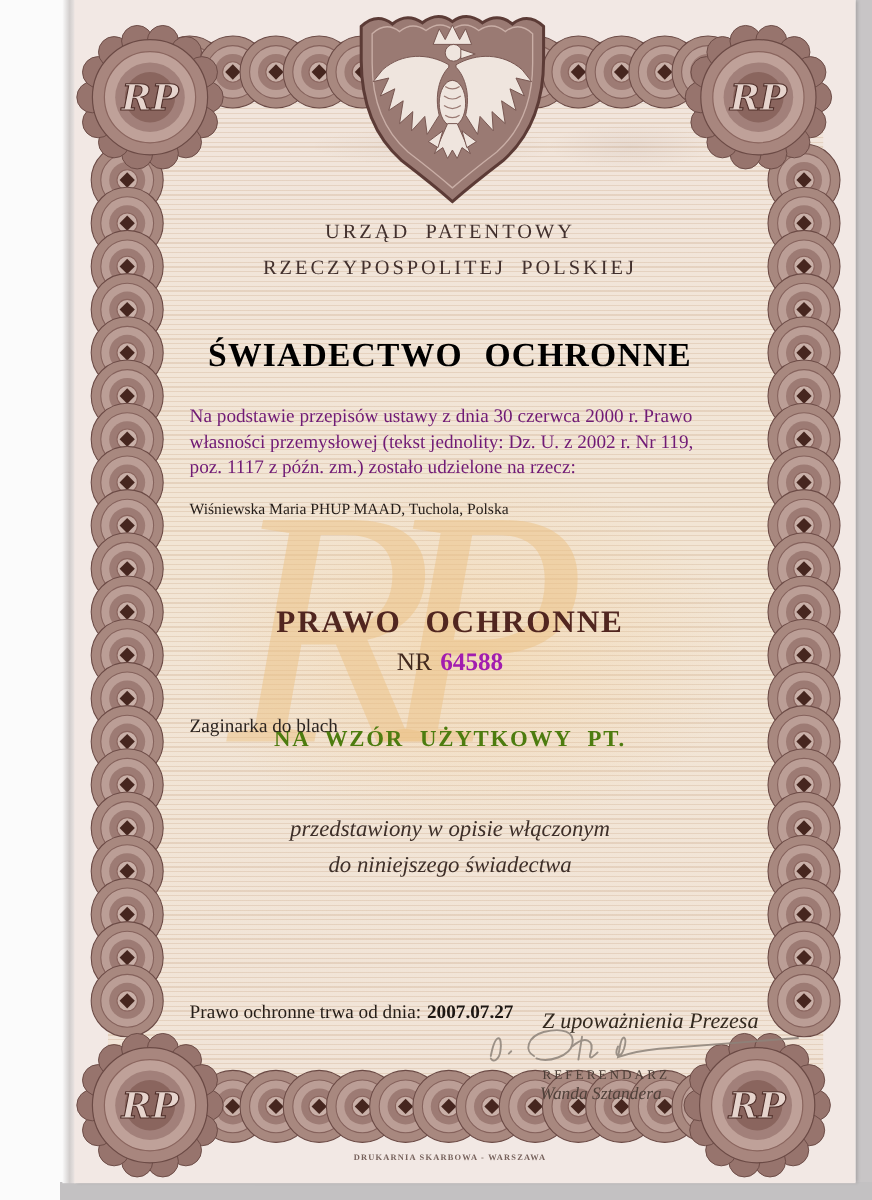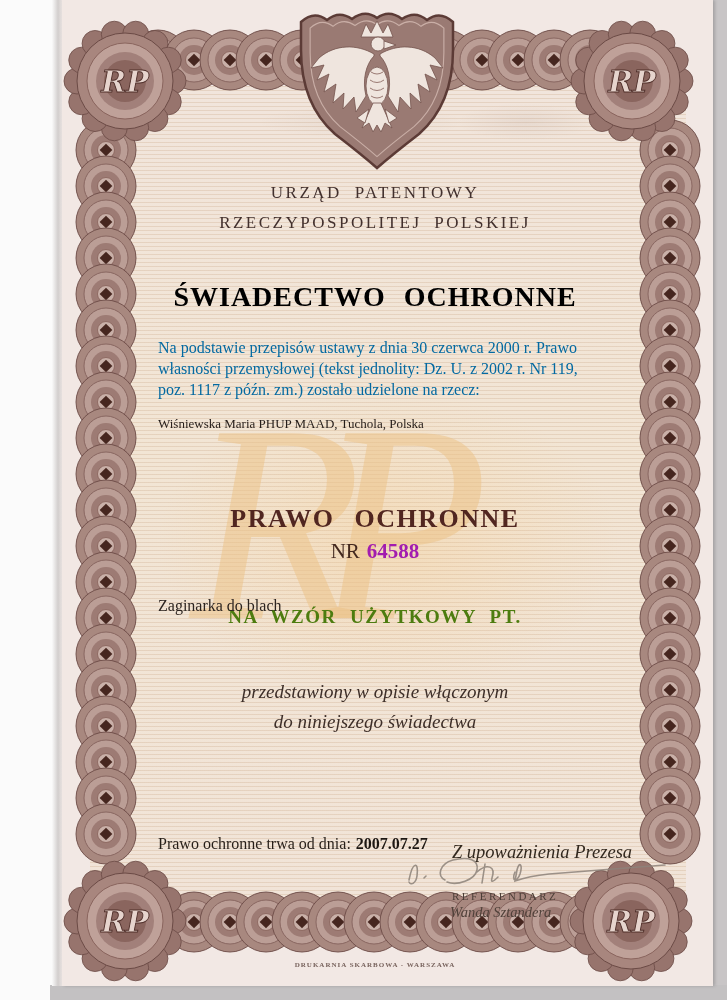--- a/index.html
+++ b/index.html
@@ -34,21 +34,21 @@
                radial-gradient(ellipse 30% 45% at 80% 50%, rgba(96,66,60,.07), transparent 70%); }
 
   .border-svg { position:absolute; left:0; top:0; z-index:3; }
 
   .content { position:absolute; inset:0; z-index:4; }
   .content div { position:absolute; }
   .ctr { left:78px; width:470px; text-align:center; }
 
   .office-line { font-size:17px; letter-spacing:2.5px; word-spacing:6px; color:#42302d; }
   .doc-title { font-size:28px; font-weight:bold; letter-spacing:1px; word-spacing:10px; color:#000000; }
-  .legal { left:96px; font-size:16px; color:#0369a1; width:470px; }
+  .legal { left:96px; font-size:16px; color:#701a75; width:470px; }
   .grantee { left:96px; font-size:13px; color:#241c18; }
   .right-title { font-size:26px; font-weight:bold; letter-spacing:1.5px; word-spacing:12px; color:#512620; }
   .nr-line { font-size:21px; color:#43291f; }
   .nr-line .num { font-weight:bold; margin-left:7px; color:#a21caf; }
   .subject { font-size:19px; font-weight:bold; letter-spacing:1.5px; word-spacing:7px; color:#4d7c0f;margin-top:40px; }
   .invention { left:96px; font-size:16px; color:#2c2420; }
   .clause { font-style:italic; font-size:19px; color:#3e2f29; }
   .validity { left:96px; font-size:16px; color:#261e18;margin-top:26px; }
   .validity .date { font-weight:bold; margin-left:5px; color:#1d1713; }
   .place { left:96px; font-size:16px; color:#261e18; }

